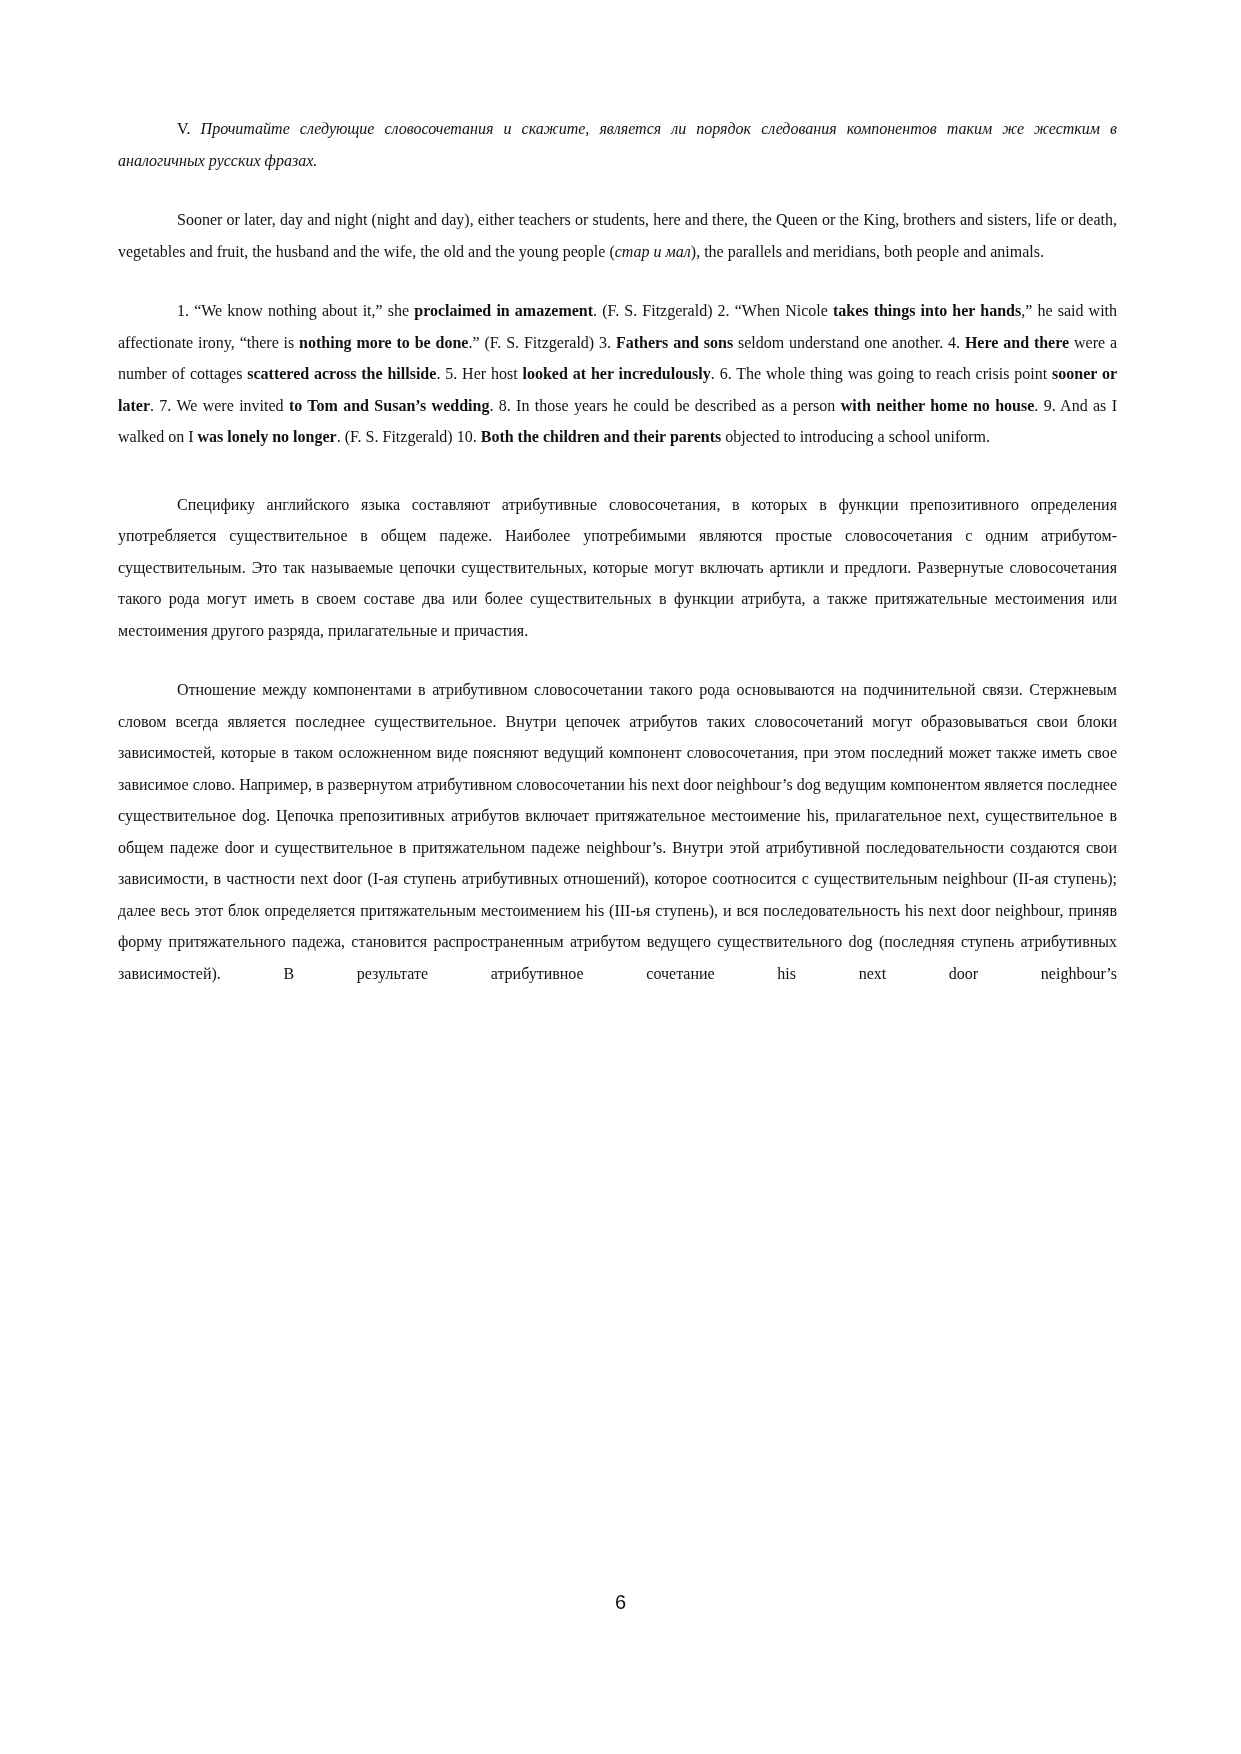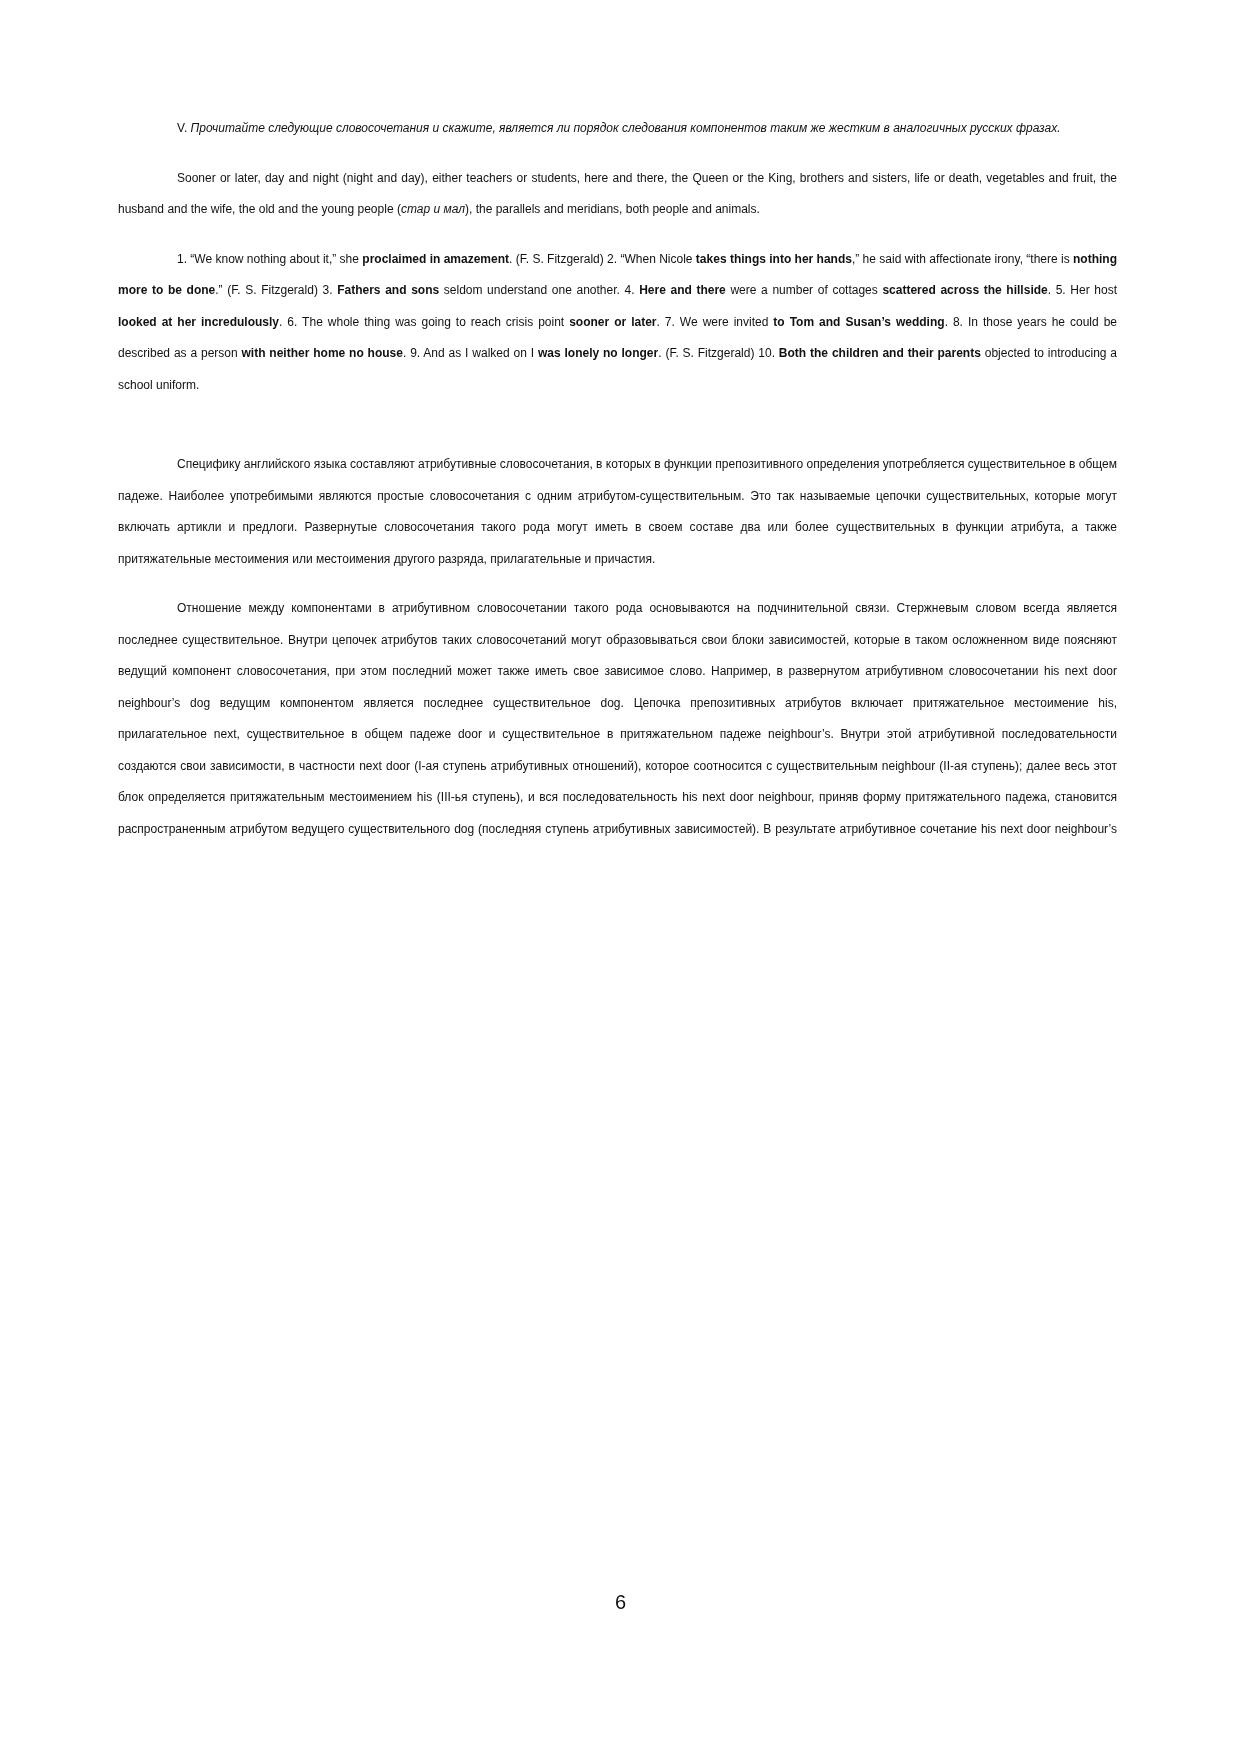--- a/index.html
+++ b/index.html
@@ -3,31 +3,31 @@
 <meta charset="utf-8">
 <style>
   html, body { margin: 0; padding: 0; background: #ffffff; }
   body { width: 1241px; height: 1754px; position: relative; overflow: hidden; }
   .page {
     position: absolute;
     left: 118px;
     top: 113px;
     width: 999px;
     color: #111;
-    font-family: Liberation Sans, sans-serif;
-    font-size: 12px;
+    font-family: Liberation Serif, serif;
+    font-size: 16px;
     line-height: 31.5px;
   }
   .p {
     margin: 0;
     text-align: justify;
     text-indent: 59px;
   }
-  .gap1 { margin-top: 18px; }
-  .gap-large { margin-top: 48px; }
+  .gap1 { margin-top: 28px; }
+  .gap-large { margin-top: 36px; }
   i { font-style: italic; }
   b { font-weight: bold; }
   .page-number {
     position: absolute;
     left: 0; width: 1241px;
     top: 1591px;
     text-align: center;
     font-family: "Liberation Sans", "DejaVu Sans", sans-serif;
     font-size: 20px;
     color: #111;

